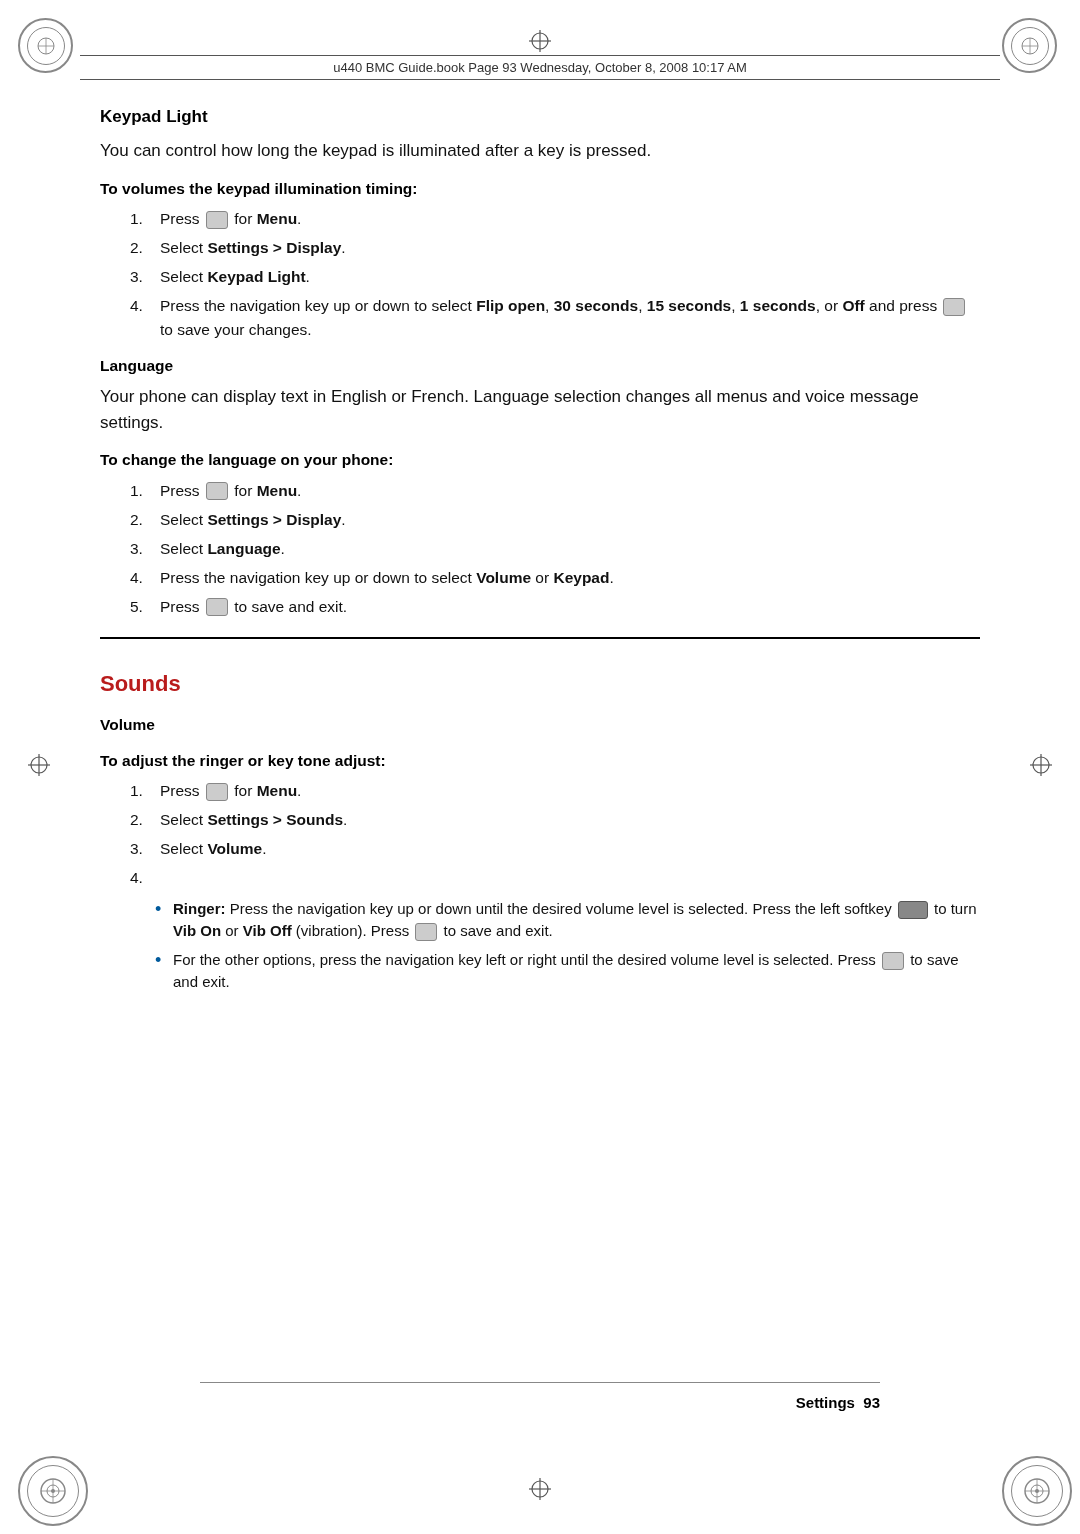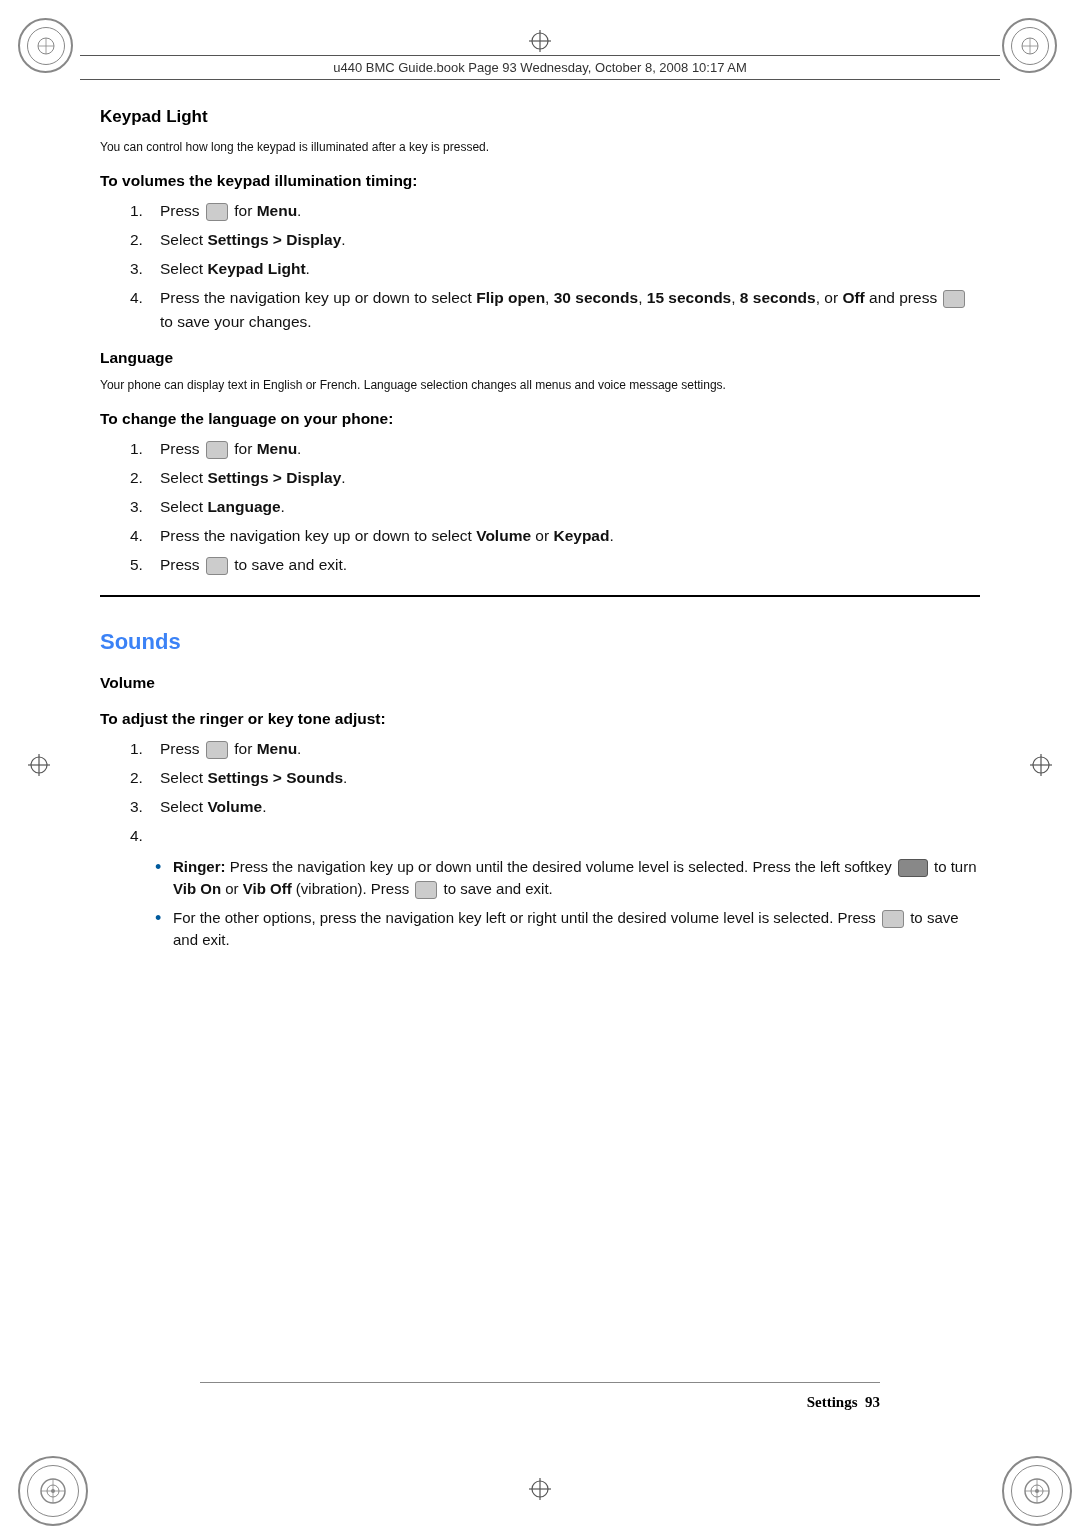--- a/index.html
+++ b/index.html
@@ -98,28 +98,28 @@
       font-size: 15.5px;
       font-weight: bold;
       margin-bottom: 6px;
       margin-top: 12px;
       color: #000;
     }
 
     .section-title {
       font-size: 22px;
       font-weight: bold;
-      color: #3b82f6;
+      color: #b91c1c;
       margin-top: 28px;
       margin-bottom: 10px;
     }
 
     p {
       margin-bottom: 8px;
-      font-size: 12px;
+      font-size: 17px;
       line-height: 1.55;
     }
 
     .numbered-list {
       list-style: none;
       margin-left: 30px;
       margin-bottom: 8px;
     }
 
     .numbered-list li {
@@ -195,21 +195,20 @@
     .footer {
       position: absolute;
       bottom: 40px;
       left: 100px;
       right: 100px;
       display: flex;
       justify-content: flex-end;
       align-items: center;
       border-top: 1px solid #888;
       padding-top: 8px;
-      font-family: Liberation Serif, serif;
     }
 
     .footer-text {
       font-size: 15px;
       font-weight: bold;
       color: #000;
     }
   </style>
 </head>
 <body>
@@ -322,21 +321,21 @@
         <li>
           <span class="list-num">2.</span>
           <span>Select <strong>Settings &gt; Display</strong>.</span>
         </li>
         <li>
           <span class="list-num">3.</span>
           <span>Select <strong>Keypad Light</strong>.</span>
         </li>
         <li>
           <span class="list-num">4.</span>
-          <span>Press the navigation key up or down to select <strong>Flip open</strong>, <strong>30 seconds</strong>, <strong>15 seconds</strong>, <strong>8 seconds</strong>, or <strong>Off</strong> and press <span class="btn-icon"></span> to save your changes.</span>
+          <span>Press the navigation key up or down to select <strong>Flip open</strong>, <strong>30 seconds</strong>, <strong>15 seconds</strong>, <strong>1 seconds</strong>, or <strong>Off</strong> and press <span class="btn-icon"></span> to save your changes.</span>
         </li>
       </ol>
     </div>
 
     <div>
       <div class="subsection-heading">Language</div>
       <p>Your phone can display text in English or French. Language selection changes all menus and voice message settings.</p>
 
       <div class="subsection-heading">
         <span>To change the language on your phone:</span>

